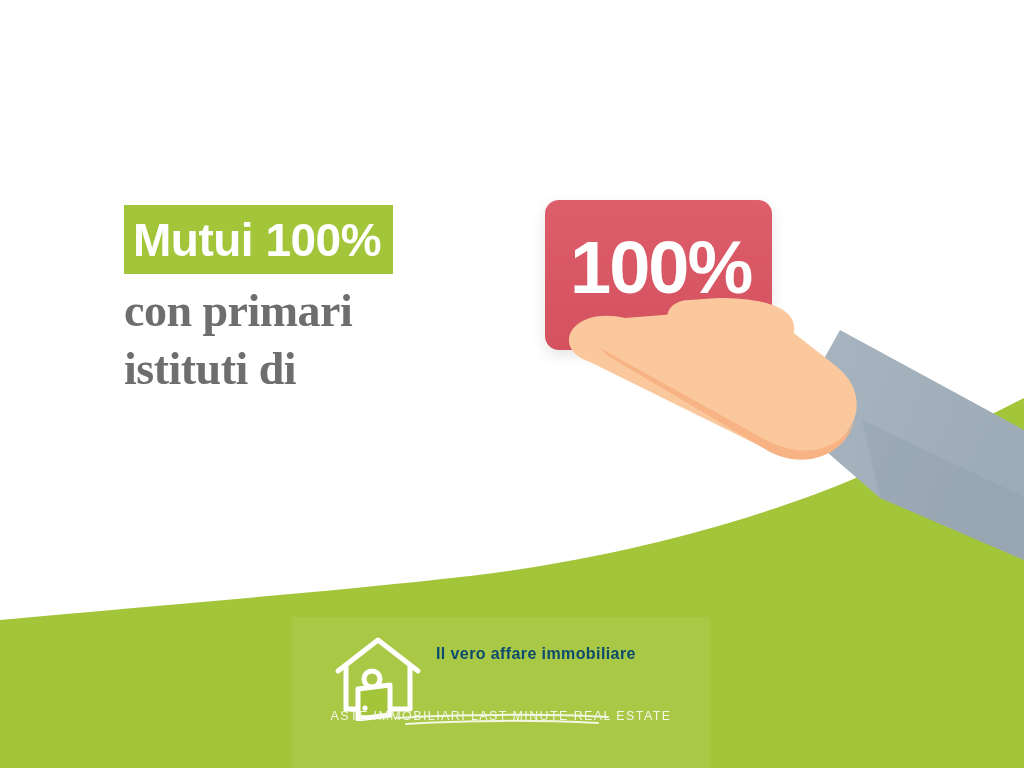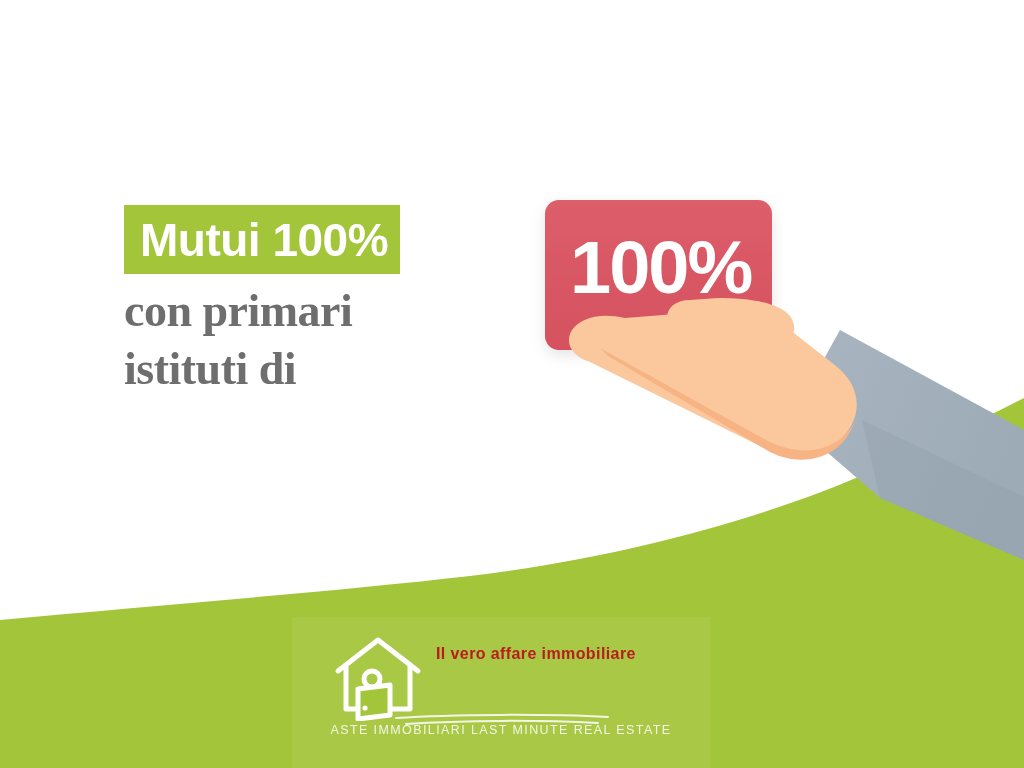--- a/index.html
+++ b/index.html
@@ -19,21 +19,21 @@
     position:absolute;left:124px;top:205px;width:420px;
   }
   .head-hl{
     display:inline-block;
     background:#a3c539;
     color:#ffffff;
     font-size:46px;
     font-weight:bold;
     letter-spacing:-0.5px;
     line-height:1.0;
-    padding:12px 12px 11px 16px;
+    padding:12px 12px 11px 9px;
     margin:0 0 4px 0;
   }
   .head-rest{
     color:#6e6e6e;
     font-size:46px;
     font-weight:bold;
     line-height:1.27;
     letter-spacing:-0.5px;
     margin-top:4px;
   }
@@ -49,26 +49,26 @@
   .logo-inner{
     position:absolute;left:0;top:0;width:418px;height:151px;
   }
   .logo-mark{position:absolute;left:40px;top:18px;}
   .logo-words{position:absolute;left:140px;top:22px;width:278px;}
   .logo-name{
     color:#ffffff;font-size:41px;font-weight:bold;letter-spacing:-0.8px;
     line-height:1.0;margin:0;
   }
   .logo-tag{
-    color:#b91c1c;font-size:16px;font-weight:bold;letter-spacing:0.4px;
+    color:#0c4a6e;font-size:16px;font-weight:bold;letter-spacing:0.4px;
     margin:6px 0 0 4px;
   }
   .logo-rule{position:absolute;left:100px;top:96px;}
   .logo-sub{
-    position:absolute;left:0;top:106px;width:418px;text-align:center;
+    position:absolute;left:0;top:92px;width:418px;text-align:center;
     color:#f2f6e4;font-size:12.5px;letter-spacing:1.4px;font-weight:normal;
     white-space:nowrap;
   }
 </style>
 </head>
 <body>
 
 <div id="stage">
 
   <svg class="wave-layer" viewBox="0 0 1024 768" width="1024" height="768" preserveAspectRatio="none">

